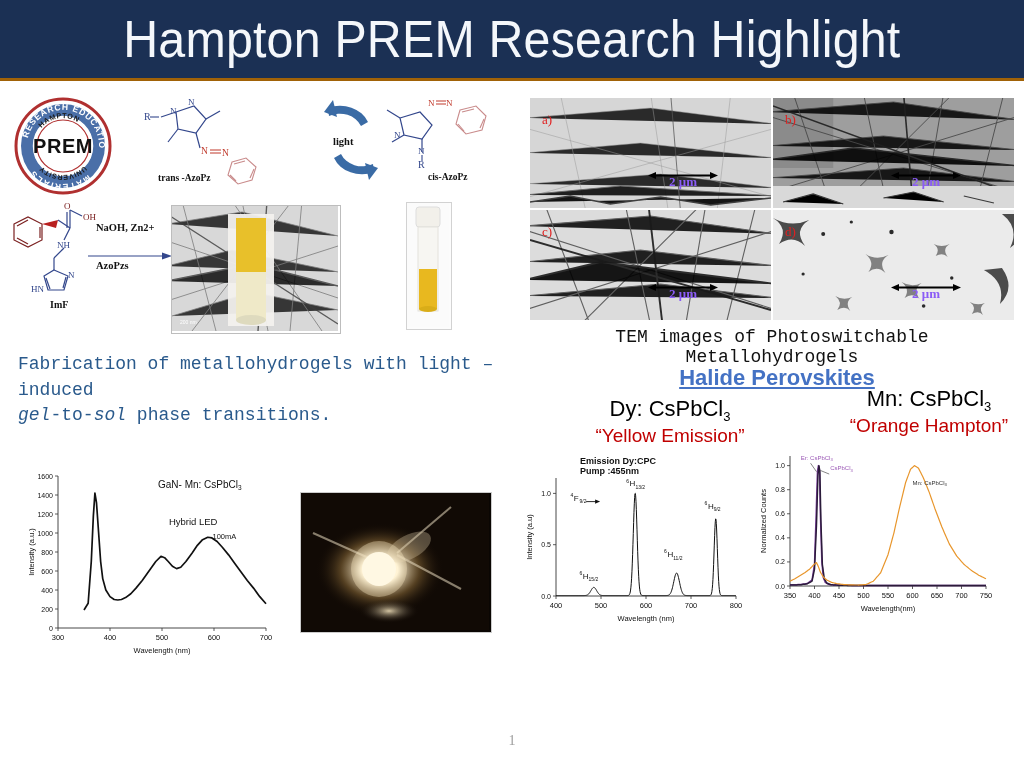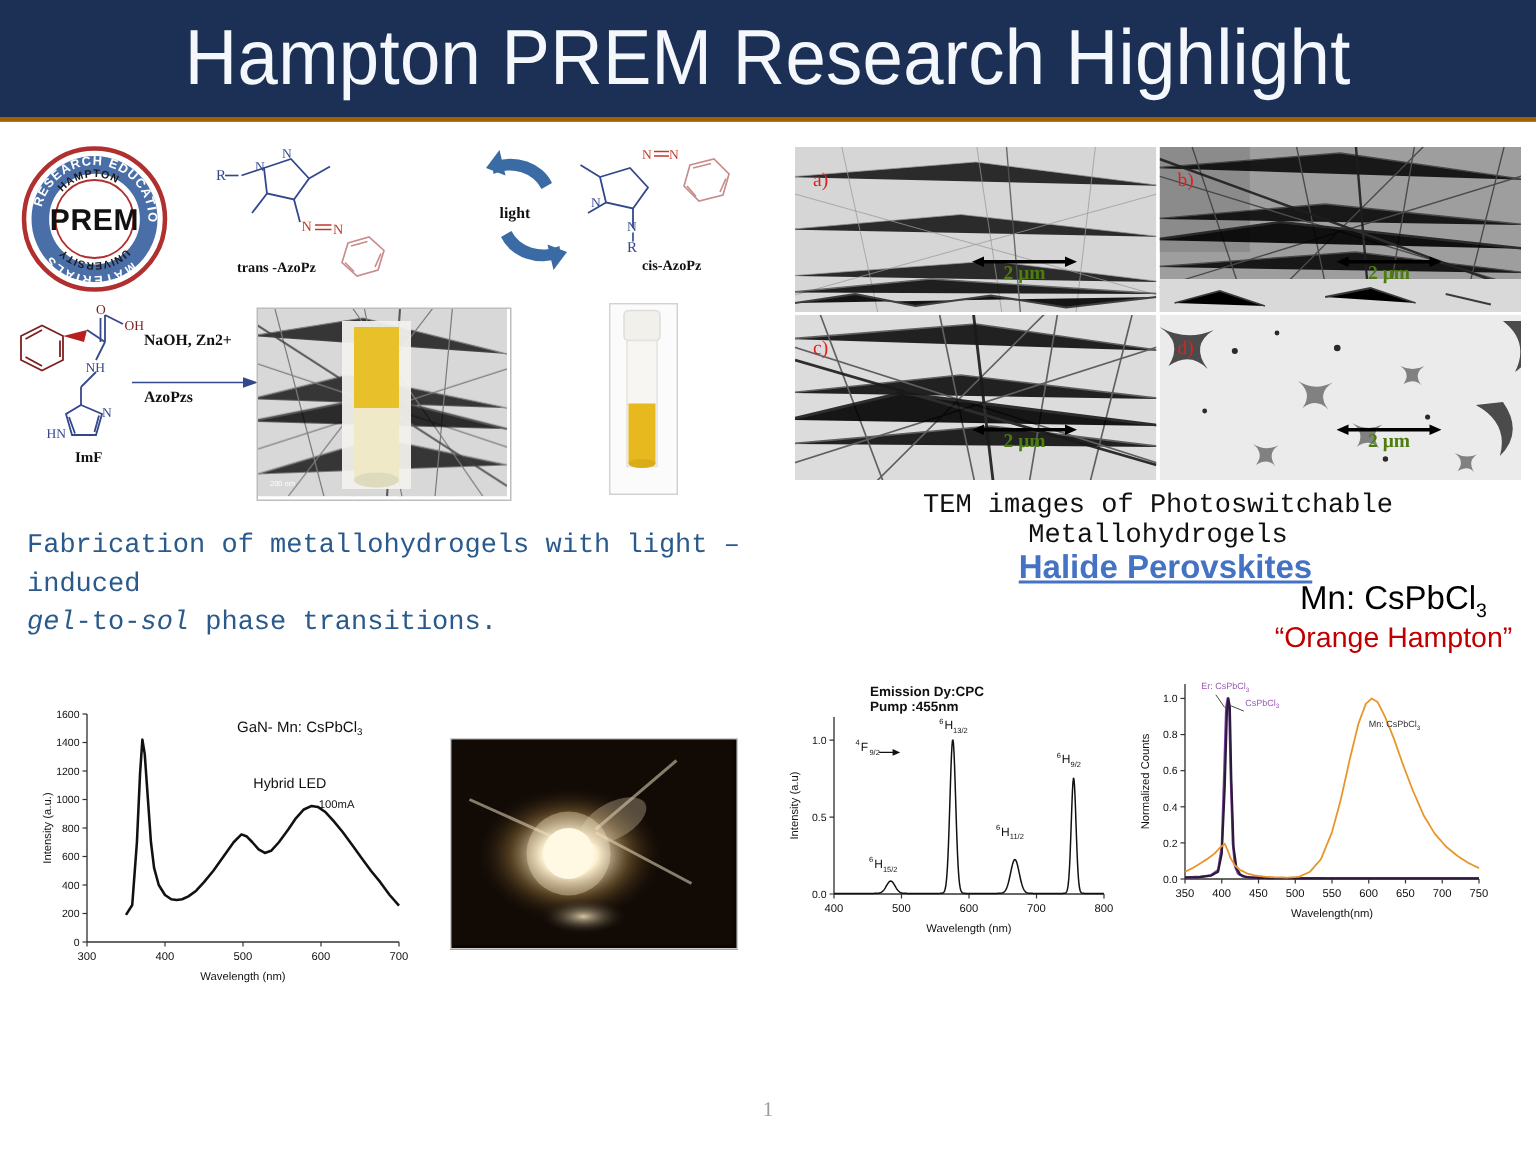--- a/index.html
+++ b/index.html
@@ -54,21 +54,21 @@
 
   
   .tem-grid{position:absolute;left:530px;top:98px;width:484px;height:222px;
     display:grid;grid-template-columns:1fr 1fr;grid-template-rows:1fr 1fr;gap:2px;}
   .tem-cell{position:relative;overflow:hidden;}
   .tem-label{position:absolute;left:12px;top:14px;color:#e02020;
     font-family:"Liberation Serif",serif;font-size:13px;font-weight:500;}
   .scalebar{position:absolute;right:44px;bottom:18px;width:88px;text-align:center;}
   .scalebar .bar{height:9px;}
   .scalebar .txt{font-family:"Liberation Serif",serif;font-weight:bold;
-    font-size:13px;color:#4d7c0f;margin-top:-1px;}
+    font-size:13px;color:#8b5cf6;margin-top:-1px;}
   .tem-caption{position:absolute;left:530px;top:327px;width:484px;text-align:center;
     font-size:18px;color:#111;font-family:Liberation Mono, monospace;}
 
   
   .hp-title{position:absolute;left:535px;top:365px;width:484px;text-align:center;}
   .hp-title span{
     font-family:"Liberation Sans",sans-serif;font-size:22px;font-weight:bold;
     color:#4472c4;text-decoration:underline;
   }
   .hp-sub{position:absolute;font-family:"Liberation Sans",sans-serif;text-align:center;}
@@ -429,20 +429,26 @@
       </div>
     </div>
   </div>
 
   <div class="tem-caption">TEM images of Photoswitchable Metallohydrogels</div>
 
   <div class="hp-title">
     <span>Halide Perovskites</span>
   </div>
 
+  <div class="hp-sub hp-left">
+    <div class="compound">
+      <span>Dy: CsPbCl</span><sub>3</sub>
+    </div>
+    <div class="emission">“Yellow Emission”</div>
+  </div>
 
   <div class="hp-sub hp-right">
     <div class="compound">
       <span>Mn: CsPbCl</span><sub>3</sub>
     </div>
     <div class="emission">“Orange Hampton”</div>
   </div>
 
   <div class="chart ganchart">
     <svg id="svg-gan" width="270" height="210" viewBox="0 0 270 210">

